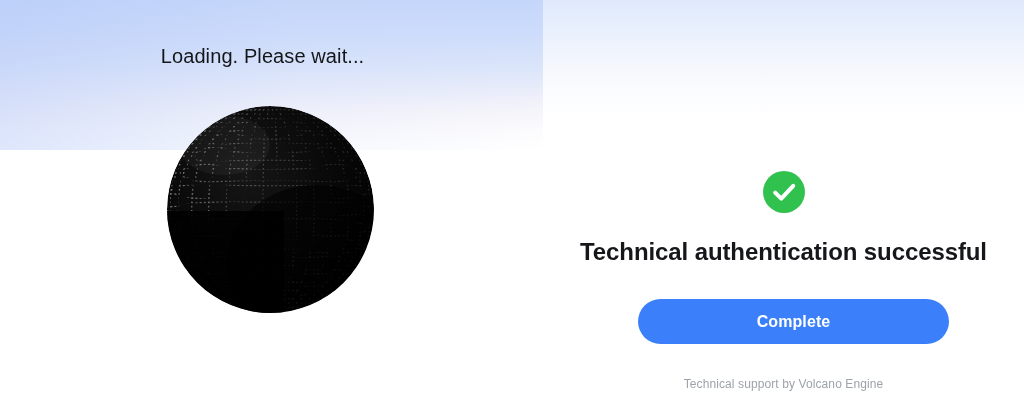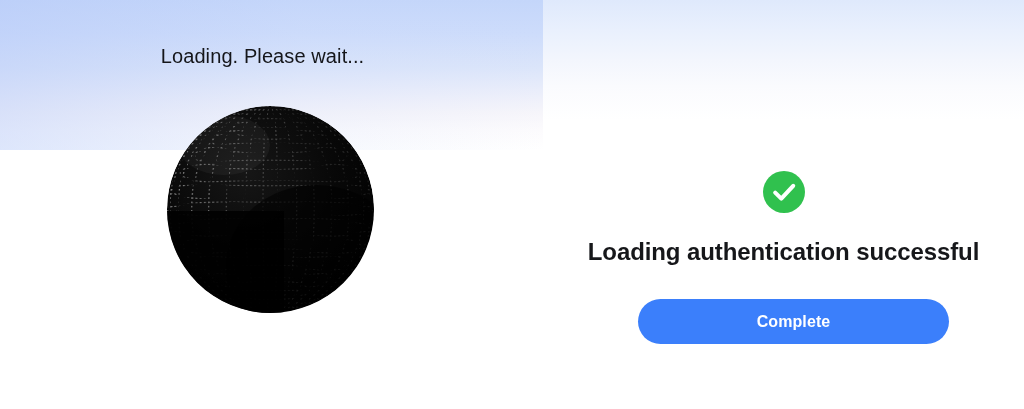--- a/index.html
+++ b/index.html
@@ -269,19 +269,20 @@
 
     <div class="right-gradient"></div>
 
     <div class="success-icon">
       <svg width="42" height="42" viewBox="0 0 42 42" aria-hidden="true">
         <circle cx="21" cy="21" r="21" fill="#30c14e"></circle>
         <path d="M12.2 21.6 L18.3 27.6 L30.2 14.8" fill="none" stroke="#ffffff" stroke-width="4.1" stroke-linecap="round" stroke-linejoin="round"></path>
       </svg>
     </div>
 
-    <div class="success-title">Loading authentication successful</div>
+    <div class="success-title">Technical authentication successful</div>
 
     <button class="complete-button">Complete</button>
 
+    <div class="support-text">Technical support by Volcano Engine</div>
   </div>
 
 </div>
 
 </body></html>

